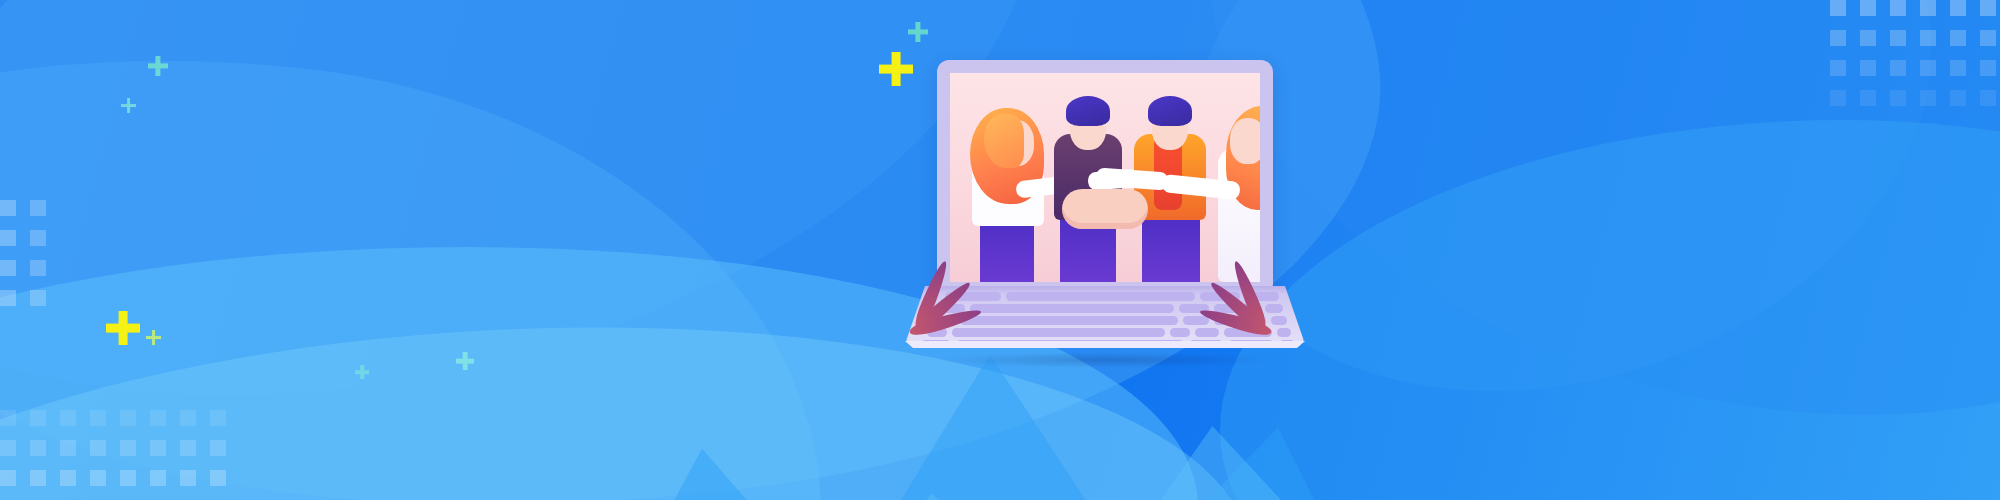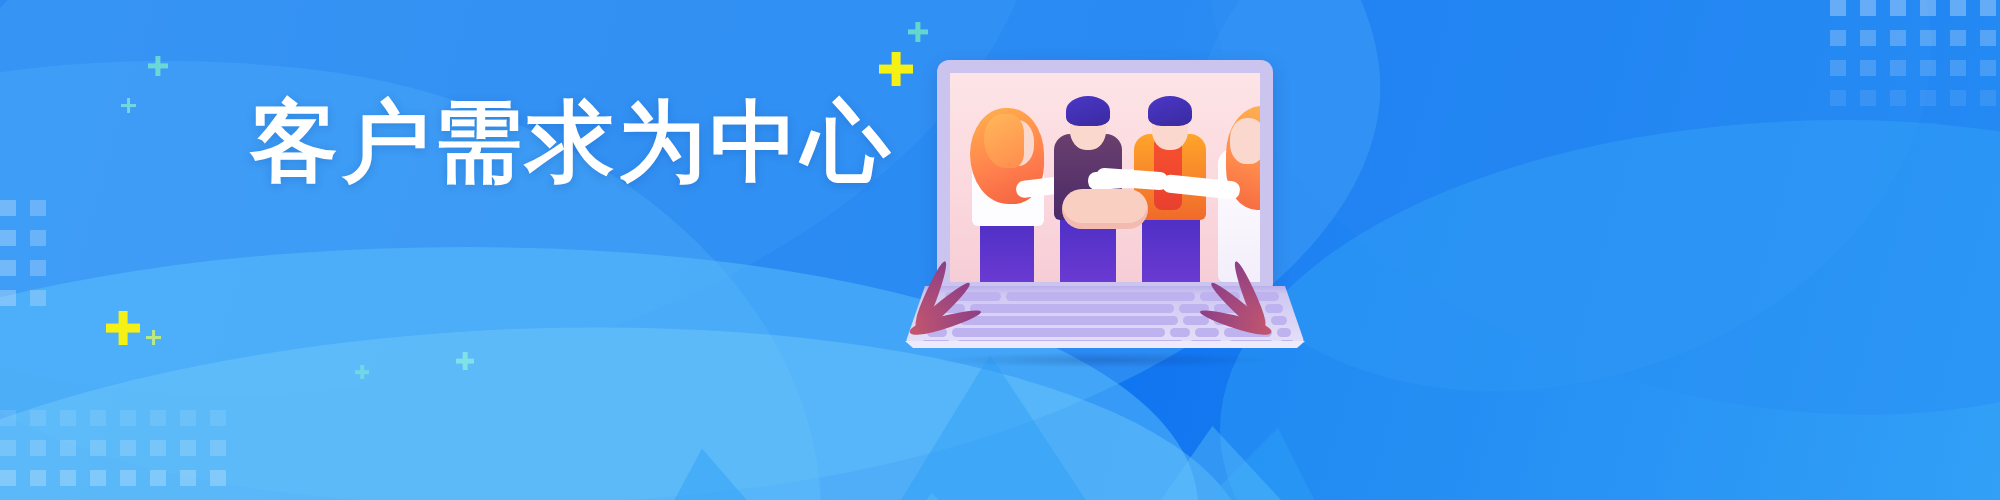--- a/index.html
+++ b/index.html
@@ -320,21 +320,20 @@
   <div class="plus plus-y1"></div>
   <div class="plus plus-y2"></div>
   <div class="plus plus-c1"></div>
   <div class="plus plus-c2"></div>
   <div class="plus plus-c3"></div>
   <div class="plus plus-c4"></div>
   <div class="plus plus-c5"></div>
   <div class="plus plus-c6"></div>
 
   <div class="copy">
-    <h1 class="headline">客户需求为中心</h1>
   </div>
 
   <div class="shadow-pad"></div>
   <div class="laptop">
 
     <div class="lid">
       <div class="screen">
 
         <div class="person" style="left:14px; width:92px; height:190px;">
           <div class="legs" style="left:16px; top:120px; width:54px; height:70px; border-radius:6px 6px 0 0;"></div>

